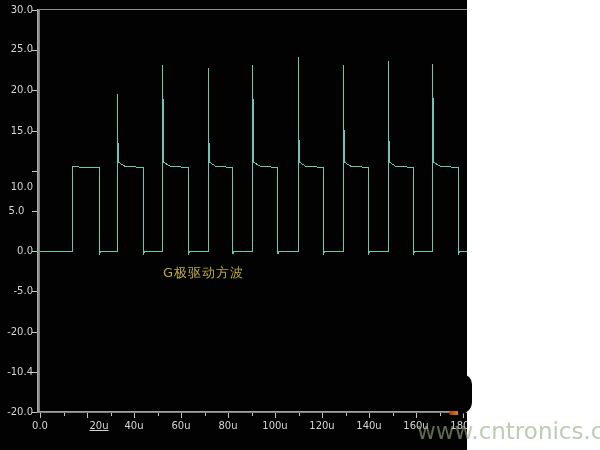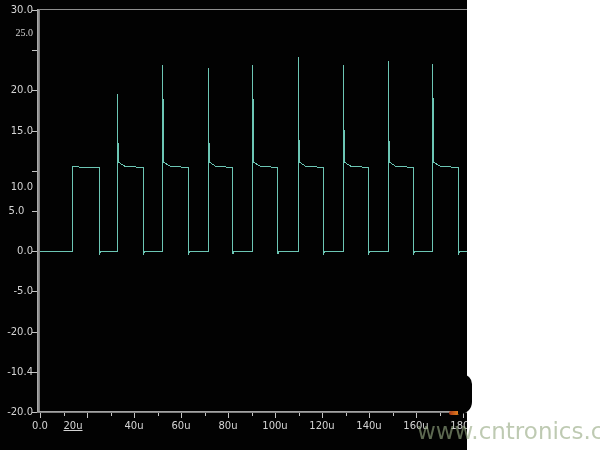--- a/index.html
+++ b/index.html
@@ -59,21 +59,21 @@
 
   <div id="plot-crop">
     <div class="border-top"></div>
     <div class="axis-y"></div>
     <div class="axis-x"></div>
 
     <div id="yticks">
         <div class="ytick" style="top: 10px;"></div>
         <div class="ylabel" style="top: 4px; color: rgb(212, 212, 212);">30.0</div>
         <div class="ytick" style="top: 50.2px;"></div>
-        <div class="ylabel" style="top: 27px; color: rgb(212, 212, 212); font-family: Liberation Serif, serif;">25.0</div>
+        <div class="ylabel" style="top: 43px; color: rgb(212, 212, 212);">25.0</div>
         <div class="ytick" style="top: 90.4px;"></div>
         <div class="ylabel" style="top: 84.4px; color: rgb(212, 212, 212);">20.0</div>
         <div class="ytick" style="top: 130.6px;"></div>
         <div class="ylabel" style="top: 124.6px; color: rgb(212, 212, 212);">15.0</div>
         <div class="ytick" style="top: 170.8px;"></div>
         <div class="ylabel" style="top: 164.8px; color: rgb(212, 212, 212); margin-top: 16px;">10.0</div>
         <div class="ytick" style="top: 211px;"></div>
         <div class="ylabel" style="top: 205px; color: rgb(212, 212, 212); text-align: center;">5.0</div>
         <div class="ytick" style="top: 251.2px;"></div>
         <div class="ylabel" style="top: 245.2px; color: rgb(212, 212, 212);">0.0</div>
@@ -83,21 +83,21 @@
         <div class="ylabel" style="top: 325.6px; color: rgb(212, 212, 212);">-20.0</div>
         <div class="ytick" style="top: 371.8px;"></div>
         <div class="ylabel" style="top: 365.8px; color: rgb(212, 212, 212);">-10.4</div>
         <div class="ytick" style="top: 412px;"></div>
         <div class="ylabel" style="top: 406px; color: rgb(212, 212, 212);">-20.0</div>
       </div>
     <div id="xticks">
         <div class="xtick major" style="left: 40px;"></div>
         <div class="xlabel" style="left: 23px; color: rgb(212, 212, 212);">0.0</div>
         <div class="xtick major" style="left: 87px;"></div>
-        <div class="xlabel" style="left: 56px; color: rgb(212, 212, 212); text-decoration: underline;">20u</div>
+        <div class="xlabel" style="left: 82px; color: rgb(212, 212, 212); text-decoration: underline;">20u</div>
         <div class="xtick major" style="left: 134px;"></div>
         <div class="xlabel" style="left: 117px; color: rgb(212, 212, 212); text-align: center;">40u</div>
         <div class="xtick major" style="left: 181px;"></div>
         <div class="xlabel" style="left: 164px; color: rgb(212, 212, 212);">60u</div>
         <div class="xtick major" style="left: 228px;"></div>
         <div class="xlabel" style="left: 211px; color: rgb(212, 212, 212);">80u</div>
         <div class="xtick major" style="left: 275px;"></div>
         <div class="xlabel" style="left: 258px; color: rgb(212, 212, 212);">100u</div>
         <div class="xtick major" style="left: 322px;"></div>
         <div class="xlabel" style="left: 305px; color: rgb(212, 212, 212);">120u</div>
@@ -115,20 +115,21 @@
         <div class="xtick minor" style="left: 298.5px;"></div>
         <div class="xtick minor" style="left: 345.5px;"></div>
         <div class="xtick minor" style="left: 392.5px;"></div>
         <div class="xtick minor" style="left: 439.5px;"></div>
       </div>
 
     <svg id="wave" width="467" height="450">
       <path id="wavepath" fill="none" stroke-width="1" shape-rendering="crispEdges" stroke-linejoin="miter" d="M40.0 251.2 L72.7 251.2 L72.7 166.8 L99.2 167.6 L99.2 254.4 L100.6 251.2 L117.3 251.2 L117.3 93.6 L118.3 162.0 L124.4 166.0 L143.4 167.6 L143.4 254.4 L144.8 251.2 L162.7 251.2 L162.7 64.7 L163.6 162.0 L169.7 166.0 L188.3 167.6 L188.3 254.4 L189.7 251.2 L208.3 251.2 L208.3 67.9 L209.2 162.0 L215.3 166.0 L232.7 167.6 L232.7 254.4 L234.1 251.2 L252.7 251.2 L252.7 65.5 L253.6 162.0 L259.7 166.0 L277.6 167.6 L277.6 254.4 L279.0 251.2 L298.3 251.2 L298.3 57.4 L299.2 162.0 L305.3 166.0 L323.4 167.6 L323.4 254.4 L324.8 251.2 L343.4 251.2 L343.4 65.5 L344.3 162.0 L350.4 166.0 L368.3 167.6 L368.3 254.4 L369.7 251.2 L388.3 251.2 L388.3 61.5 L389.2 162.0 L395.3 166.0 L413.4 167.6 L413.4 254.4 L414.8 251.2 L432.7 251.2 L432.7 63.9 L433.6 162.0 L439.7 166.0 L458.3 167.6 L458.3 254.4 L459.7 251.2 L467.0 251.2" stroke="#6cc6b4"></path>
     </svg>
 
+    <div class="annotation" style="color: rgb(185, 169, 62);">G极驱动方波</div>
 
     <div class="cursor-dot"></div>
   </div>
 
   <div class="edge-bump"></div>
 
   <div class="watermark" style="color: rgba(150, 170, 130, 0.62);">www.cntronics.com</div>
 </div>
 
 </body></html>

